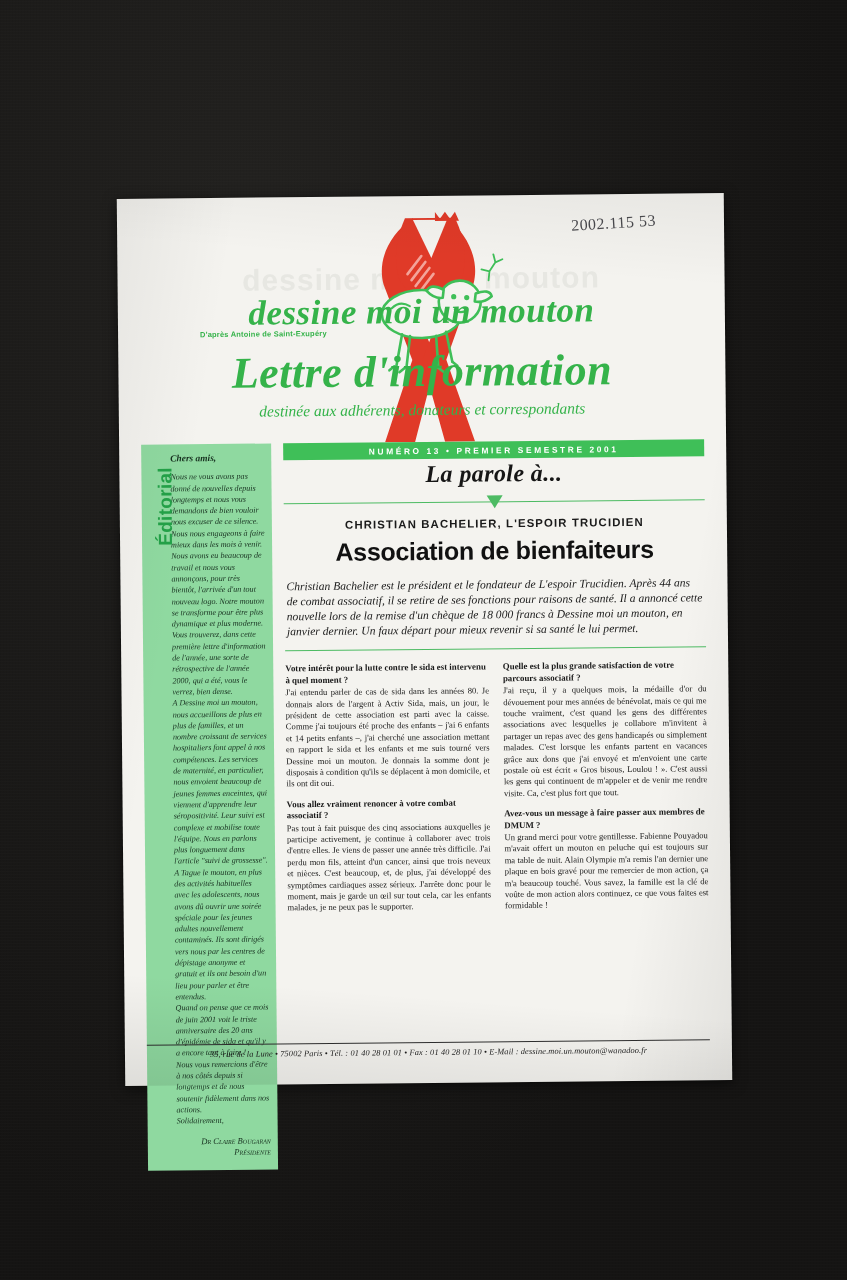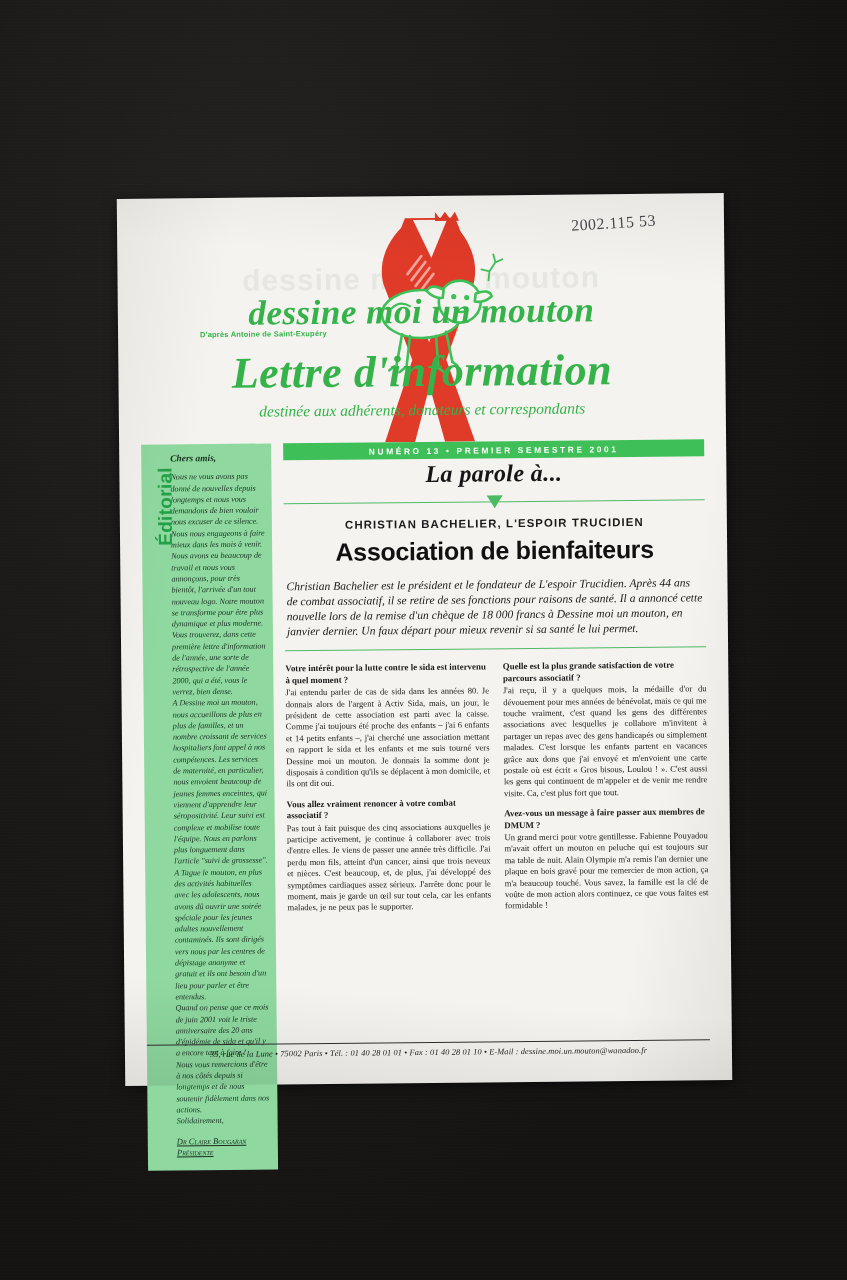--- a/index.html
+++ b/index.html
@@ -153,23 +153,23 @@
     line-height:11.3px;
     color:#17301f;
     text-align:left;
   }
   .edito-body .salut{
     font-weight:bold;font-style:italic;
     font-size:9.4px;display:block;margin-bottom:7px;
   }
   .edito-body p{margin:0;}
   .edito-sign{
-    margin-top:9px;
+    margin-top:9px;text-align:right;
     font-variant:small-caps;
-    font-size:8.6px;line-height:11px;font-style:italic;text-decoration:underline;
+    font-size:8.6px;line-height:11px;font-style:italic;
   }
 
   
   .numband{
     background:#3fbf58;
     color:#ffffff;
     font-family:"Liberation Sans", sans-serif;
     font-weight:bold;
     font-size:8.4px;
     letter-spacing:2.6px;

